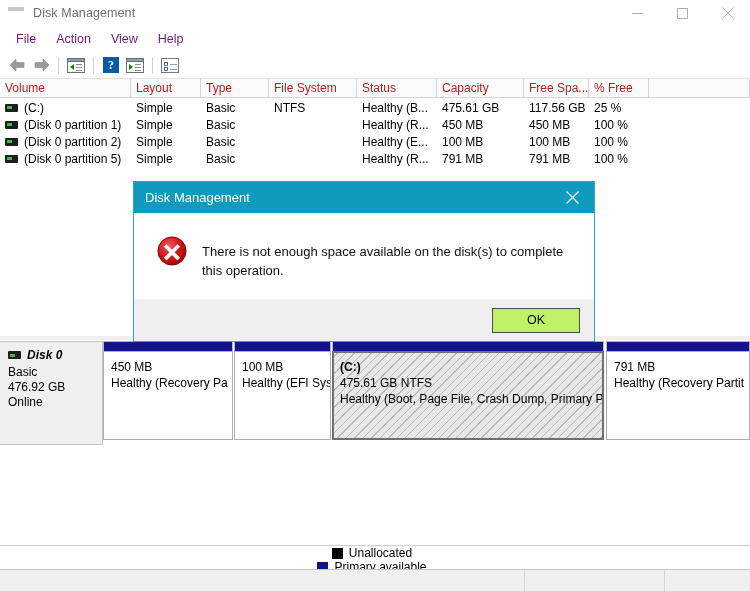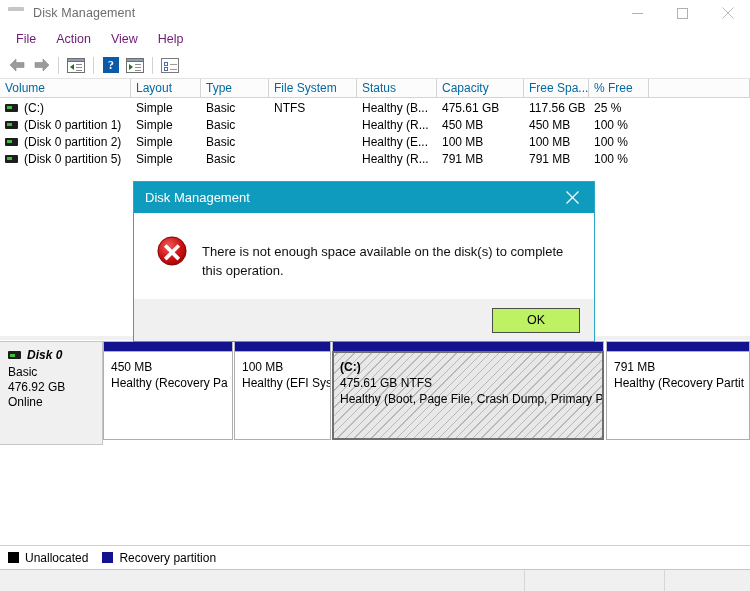--- a/index.html
+++ b/index.html
@@ -92,21 +92,21 @@
   
   #vollist {
     position: absolute; left: 0; top: 79px; width: 750px; height: 256px;
     background: #ffffff; overflow: hidden;
   }
   #colhdr { display: flex; height: 19px; background: #ffffff; }
   .col {
     border-right: 1px solid #d4d4d4;
     border-bottom: 1px solid #d4d4d4;
     background: #fcfcfc;
-    font-size: 12px; color: #0369a1;
+    font-size: 12px; color: #b91c1c;
     padding: 2px 0 0 5px;
     height: 19px; white-space: nowrap; overflow: hidden;
   }
   .col.last { border-right: 1px solid #d4d4d4; }
   #rows { padding-top: 1px; }
   .vrow { display: flex; height: 17px; align-items: center; }
   .vcell { font-size: 12px; color: #000; white-space: nowrap; overflow: hidden; padding-left: 5px; }
   .vol-icon {
     width: 13px; height: 8px; background: #1d1d1d; border-radius: 1px;
     position: relative; margin-left: 5px; margin-right: 6px; flex: 0 0 auto;
@@ -157,21 +157,21 @@
     background-image: repeating-linear-gradient(135deg, rgba(255,255,255,0) 0px, rgba(255,255,255,0) 2px, #b9b9b9 2px, #b9b9b9 3px, rgba(255,255,255,0) 3px, rgba(255,255,255,0) 6px);
     border: 2px solid #6f6f6f;
     padding: 6px 0 0 6px;
   }
   .part .plabel { font-weight: bold; }
 
   
   #legend {
     position: absolute; left: 0; top: 545px; width: 750px; height: 24px;
     background: #ffffff; border-top: 1px solid #cfcfcf;
-    display: flex; align-items: center; padding-left: 8px;
+    display: flex; align-items: center; padding-left: 8px; flex-direction: column;
   }
   .lg-item { display: flex; align-items: center; margin-right: 14px; }
   .lg-sw { width: 11px; height: 11px; margin-right: 6px; flex: 0 0 auto; }
   .lg-txt { font-size: 12px; color: #000; white-space: nowrap; }
 
   
   #statusbar {
     position: absolute; left: 0; top: 569px; width: 750px; height: 22px;
     background: #f0f0f0; border-top: 1px solid #c6c6c6; display: flex;
   }
@@ -424,21 +424,21 @@
     </div>
   </div>
 
   <div id="legend">
     <div class="lg-item">
       <span class="lg-sw" style="background:#000000"></span>
       <span class="lg-txt">Unallocated</span>
     </div>
     <div class="lg-item">
       <span class="lg-sw" style="background:#13138f"></span>
-      <span class="lg-txt">Recovery partition</span>
+      <span class="lg-txt">Primary available</span>
     </div>
   </div>
 
   <div id="statusbar">
     <div class="sb-pane sb-1"></div>
     <div class="sb-pane sb-2"></div>
     <div class="sb-pane sb-3"></div>
   </div>
 
   <div id="dialog">

